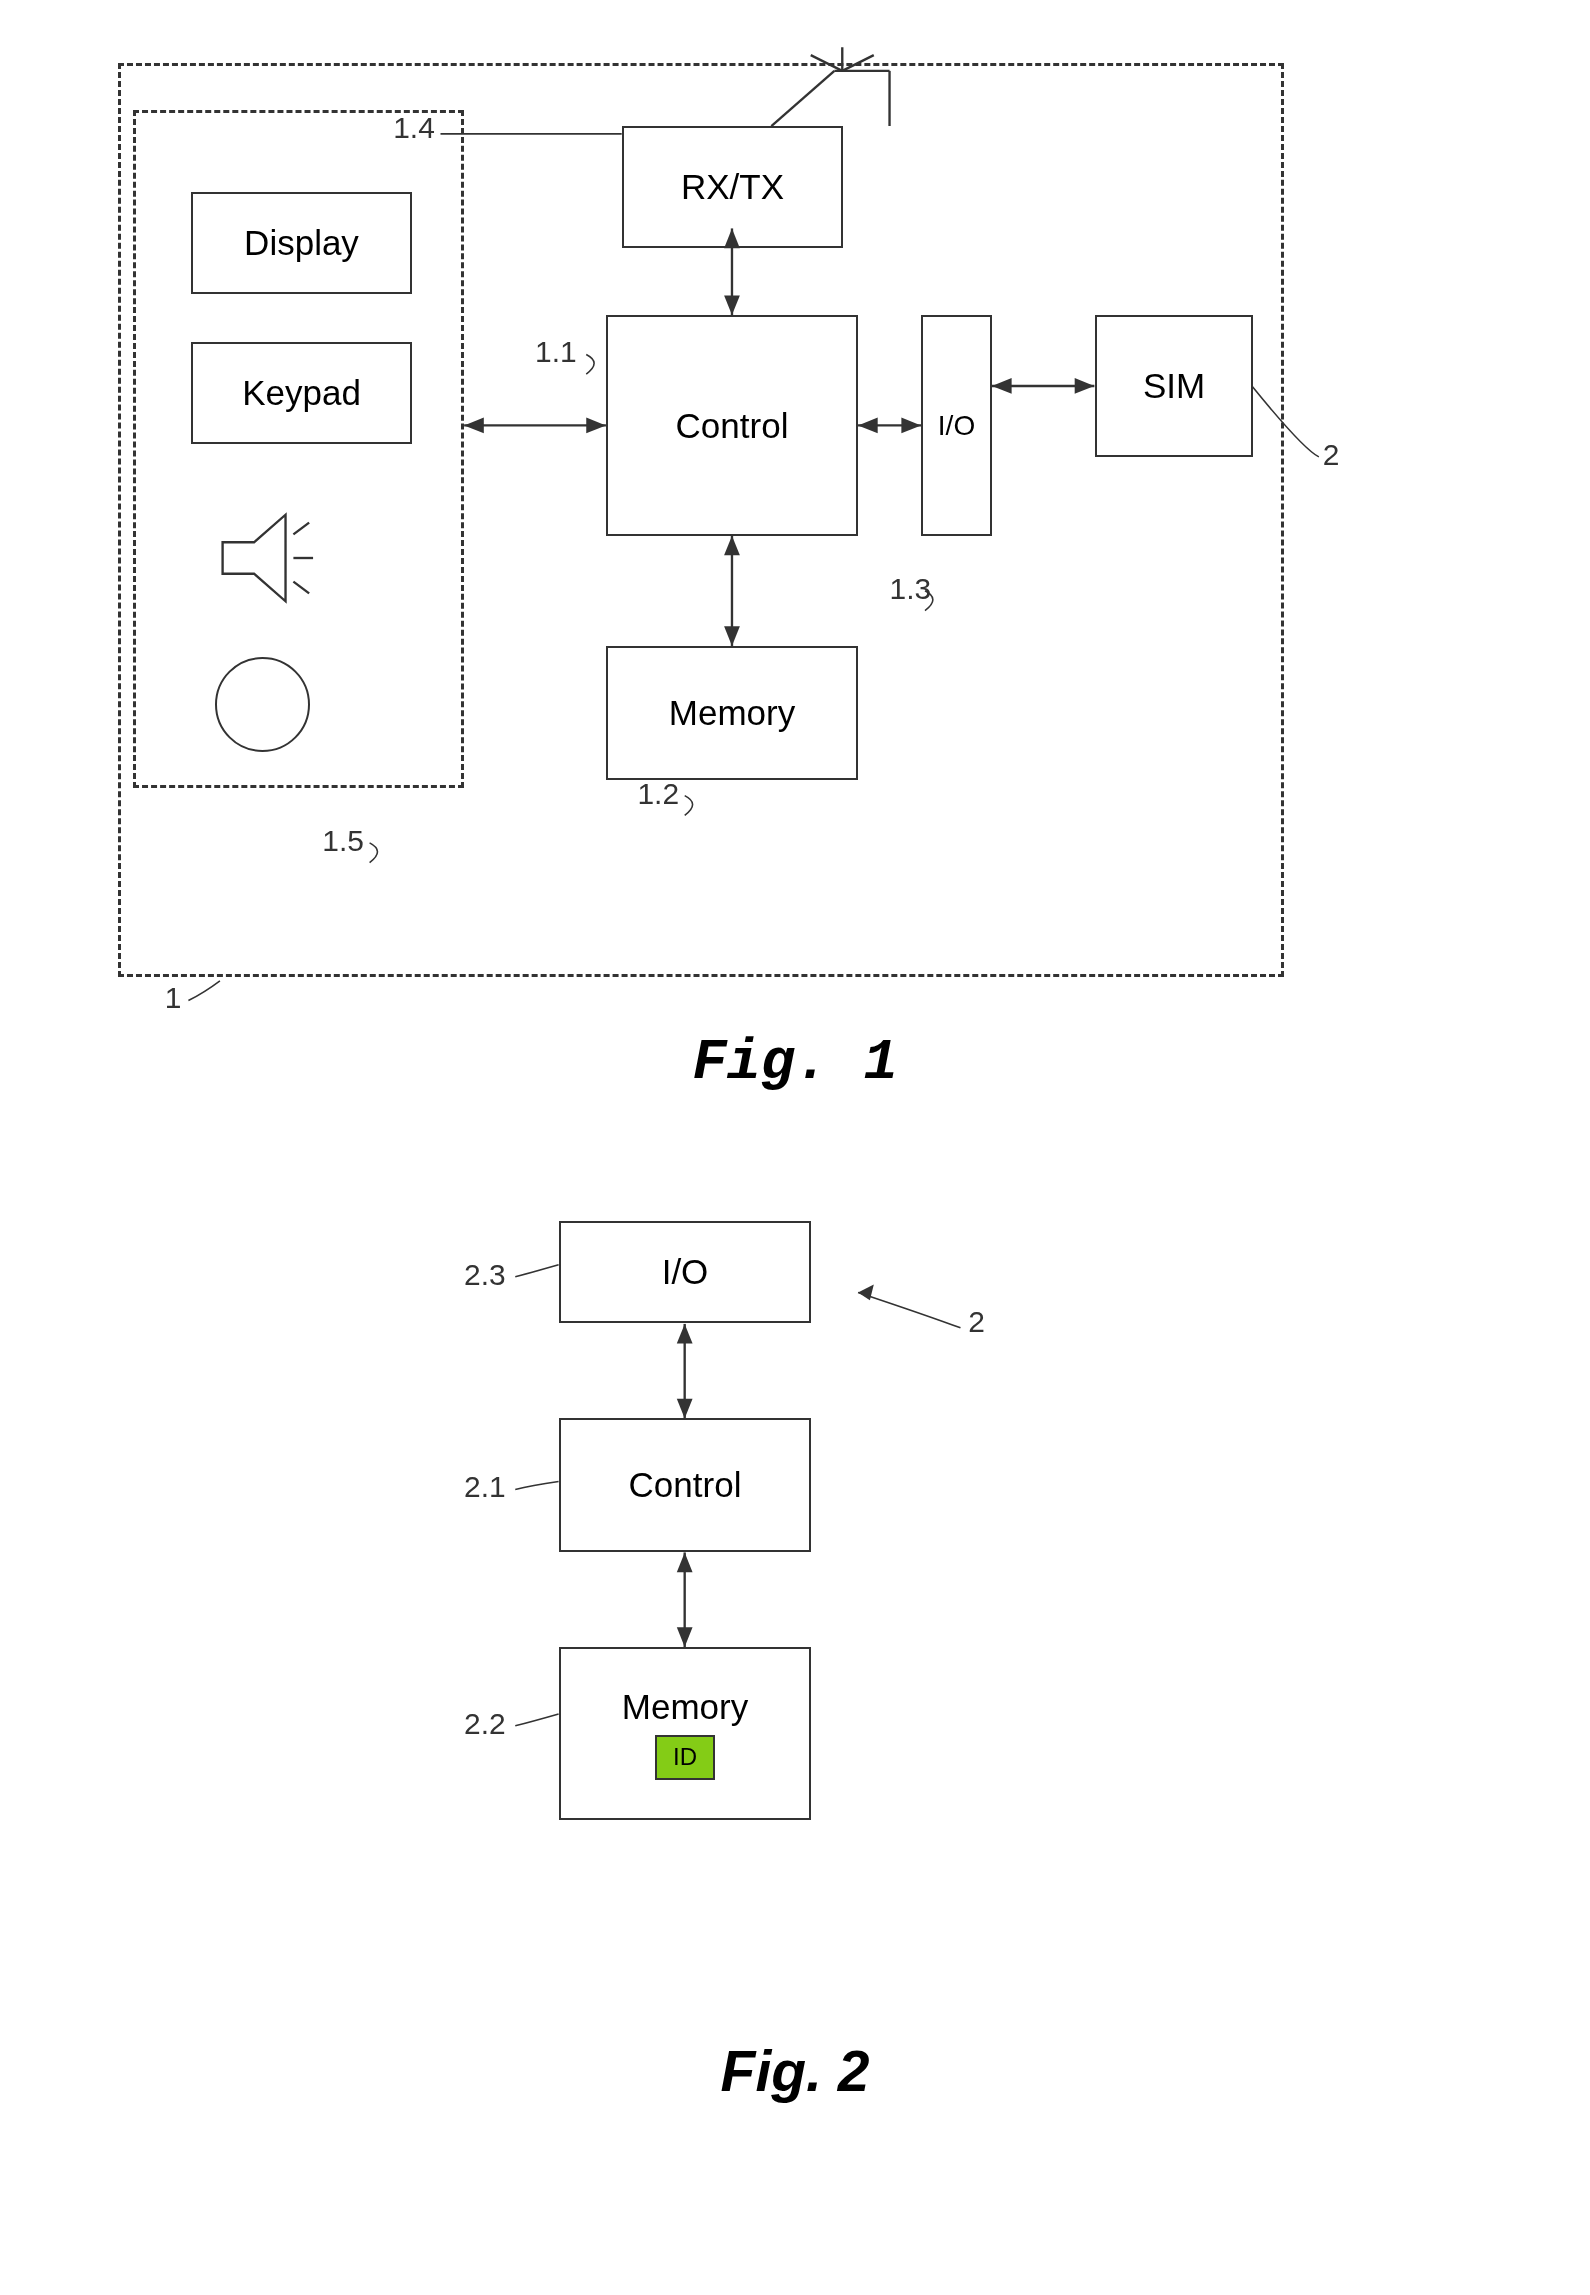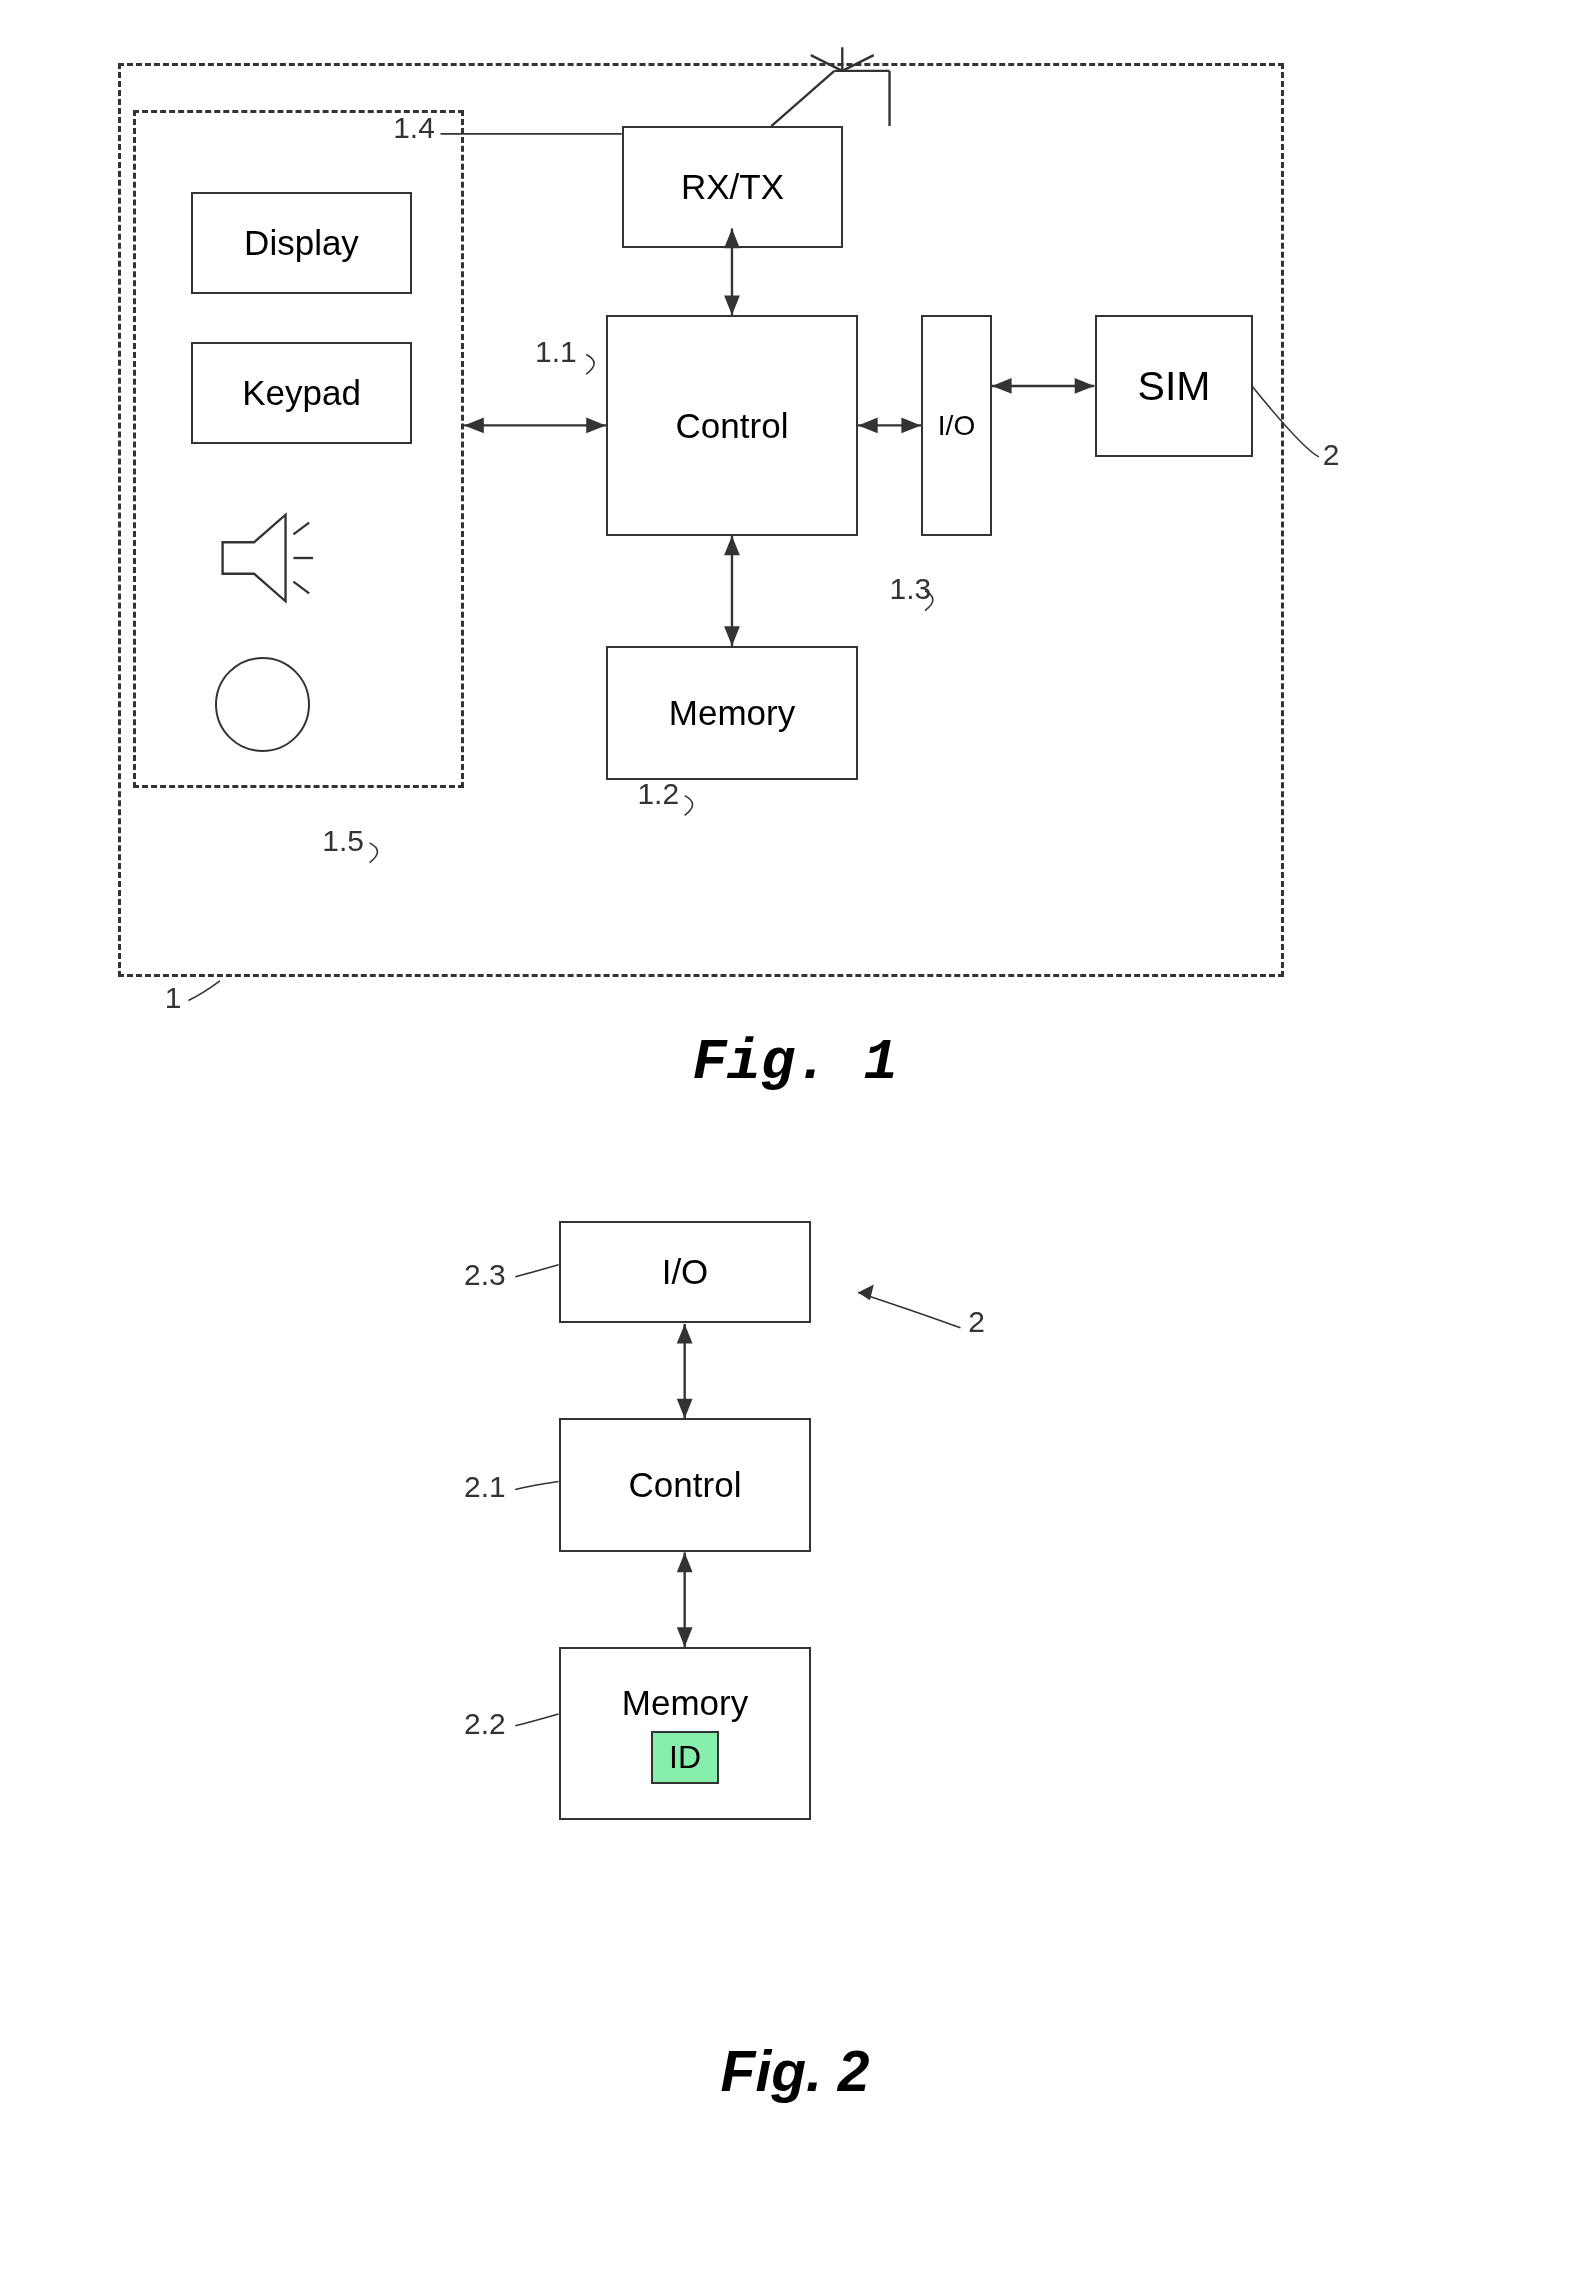--- a/index.html
+++ b/index.html
@@ -165,21 +165,21 @@
     </div>
 
     <div style="position:absolute; top:599px; left:520px; width:252px; height:134px; background:white; border:2.4px solid #333; display:flex; align-items:center; justify-content:center; font-size:35px;">
       <span>Memory</span>
     </div>
 
     <div style="position:absolute; top:268px; left:835px; width:71px; height:221px; background:white; border:2.4px solid #333; display:flex; align-items:center; justify-content:center; font-size:28px; writing-mode:vertical-lr;">
       <span style="writing-mode:horizontal-tb;">I/O</span>
     </div>
 
-    <div style="position:absolute; top:268px; left:1009px; width:158px; height:142px; background:white; border:2.4px solid #333; display:flex; align-items:center; justify-content:center; font-size:41px;">
+    <div style="position:absolute; top:268px; left:1009px; width:158px; height:142px; background:white; border:2.4px solid #333; display:flex; align-items:center; justify-content:center; font-size:35px;">
       <span>SIM</span>
     </div>
 
     <svg class="fig1-svg" viewBox="0 0 1800 1350">
 
       <line x1="870" y1="100" x2="950" y2="30" stroke="#333" stroke-width="3"></line>
       <line x1="950" y1="30" x2="1020" y2="30" stroke="#333" stroke-width="3"></line>
       <line x1="1020" y1="30" x2="1020" y2="100" stroke="#333" stroke-width="3"></line>
 
       <line x1="960" y1="30" x2="920" y2="10" stroke="#333" stroke-width="3"></line>
@@ -241,21 +241,21 @@
       <span>I/O</span>
     </div>
 
     <div style="position:absolute; top:244px; left:158px; width:252px; height:134px; background:white; border:2.4px solid #333; display:flex; align-items:center; justify-content:center; font-size:35px;">
       <span>Control</span>
     </div>
 
     <div style="position:absolute; top:473px; left:158px; width:252px; height:173px; background:white; border:2.4px solid #333; display:flex; align-items:center; justify-content:center; font-size:35px; flex-direction:column; gap:7.9px;">
       <span>Memory</span>
 
-      <div style="border:2.4px solid #333; padding:6.3px 15.8px; font-size:32px; background:#86efac;">
+      <div style="border:2.4px solid #333; padding:6.3px 15.8px; font-size:24px; background:#84cc16;">
         <span>ID</span>
       </div>
     </div>
 
     <svg style="position:absolute; top:0; left:0; width:100%; height:100%; pointer-events:none;" viewBox="0 0 1000 1200">
 
       <line x1="360" y1="190" x2="360" y2="310" stroke="#333" stroke-width="3"></line>
       <polygon points="360,190 350,215 370,215" fill="#333"></polygon>
       <polygon points="360,310 350,285 370,285" fill="#333"></polygon>
 

